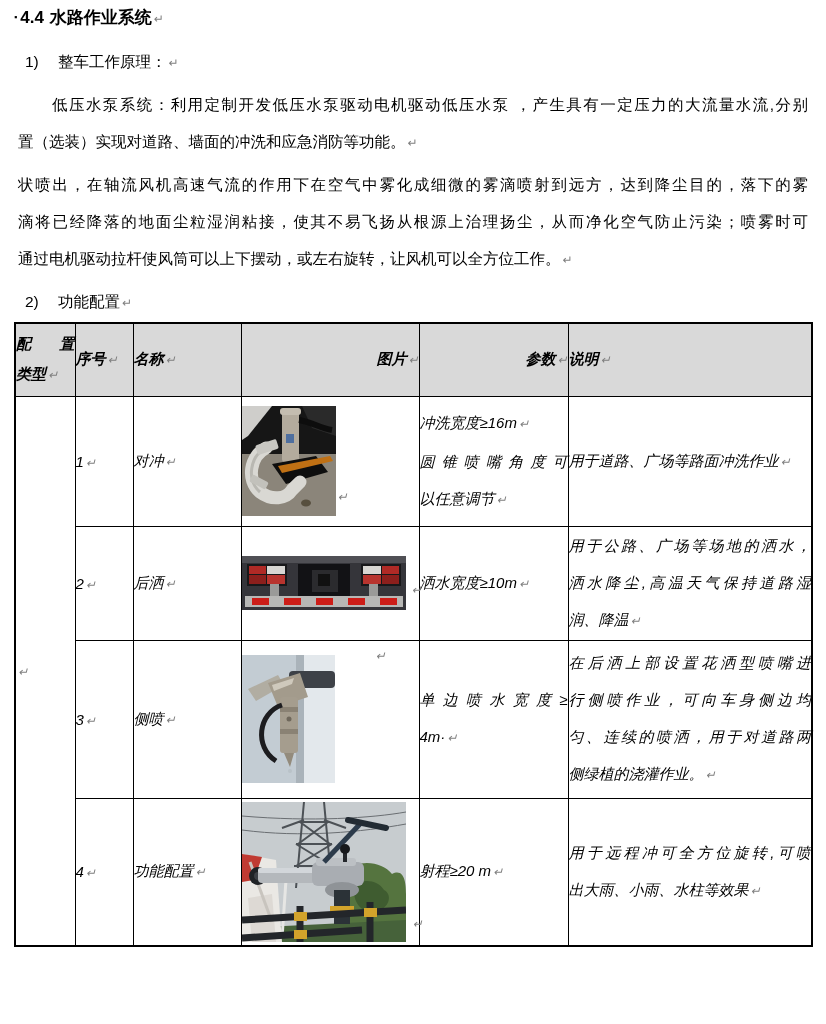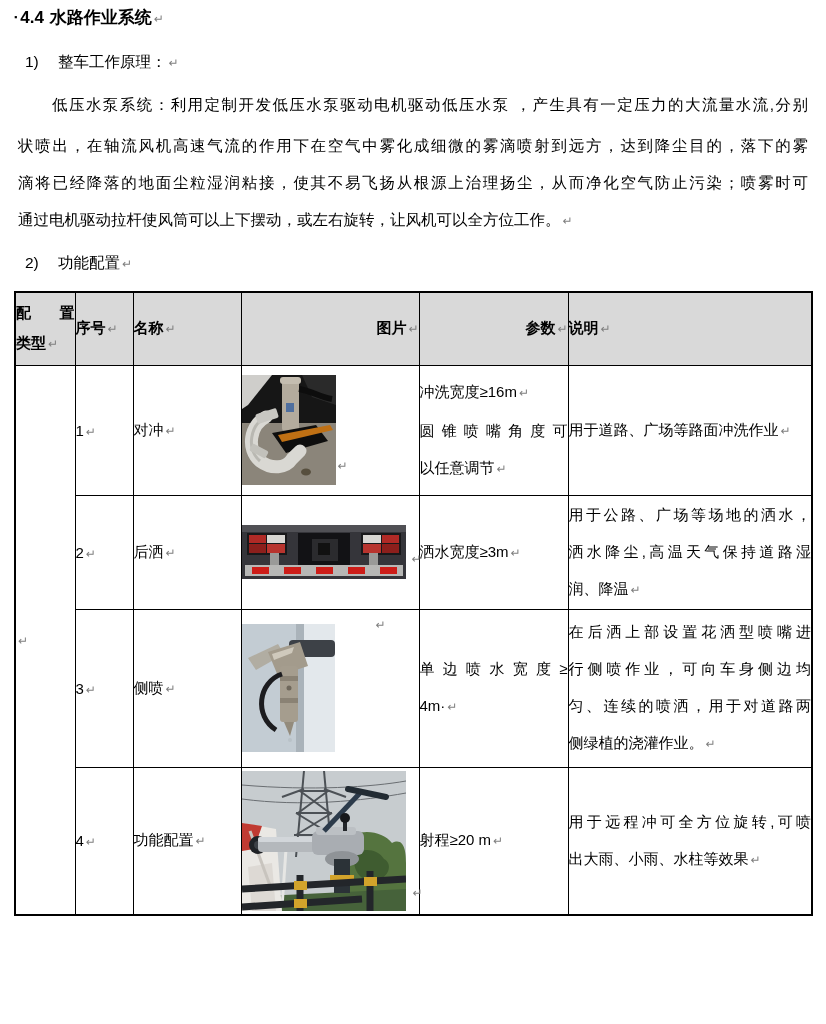--- a/index.html
+++ b/index.html
@@ -14,21 +14,21 @@
   .heading .h-num{margin-right:6px;}
   .pmark{color:#7f7f7f;font-size:12px;margin-left:2px;font-weight:normal;}
   
   .doc-body{margin-top:13px;font-size:15.5px;line-height:37px;}
   .list-line .list-num{display:inline-block;margin-left:11px;width:33px;}
   .para{margin:4px;}
   .pline{text-align:justify;text-align-last:justify;white-space:nowrap;}
   .pline.last{text-align-last:left;white-space:normal;}
   .pline.indent{text-indent:34px;}
   
-  table.cfg{border-collapse:collapse;width:797px;table-layout:fixed;font-size:15px;margin-top:8px;}
+  table.cfg{border-collapse:collapse;width:797px;table-layout:fixed;font-size:15px;margin-top:0;font-style:italic;}
   table.cfg td,table.cfg th{border:1px solid #000;vertical-align:middle;padding:0;overflow:visible;}
   table.cfg{border:2px solid #000;}
   thead th{background:#d9d9d9;font-weight:bold;text-align:left;}
   th.c-type{padding-left:7px;padding-right:10px;}
   th.c-type .tline{line-height:30px;}
   th.c-type .tline.j{text-align:justify;text-align-last:justify;}
   th.c-seq,th.c-name{padding-left:7px;}
   th.c-img,th.c-param{text-align:right;}
   th.c-desc{padding-left:38px;}
   td.cell-seq,td.cell-name{padding-left:8px;}
@@ -52,20 +52,21 @@
   </div>
 
   <div class="doc-body">
 
     <div class="list-line">
       <span class="list-num">1)</span><span>整车工作原理：</span><span class="pmark">↵</span>
     </div>
 
     <div class="para">
       <div class="pline indent">低压水泵系统：利用定制开发低压水泵驱动电机驱动低压水泵 ，产生具有一定压力的大流量水流,分别</div>
+      <div class="pline last"><span>置（选装）实现对道路、墙面的冲洗和应急消防等功能。</span><span class="pmark">↵</span></div>
     </div>
 
     <div class="para">
       <div class="pline">状喷出，在轴流风机高速气流的作用下在空气中雾化成细微的雾滴喷射到远方，达到降尘目的，落下的雾</div>
       <div class="pline">滴将已经降落的地面尘粒湿润粘接，使其不易飞扬从根源上治理扬尘，从而净化空气防止污染；喷雾时可</div>
       <div class="pline last"><span>通过电机驱动拉杆使风筒可以上下摆动，或左右旋转，让风机可以全方位工作。</span><span class="pmark">↵</span></div>
     </div>
 
     <div class="list-line">
       <span class="list-num">2)</span><span>功能配置</span><span class="pmark">↵</span>
@@ -158,21 +159,21 @@
             <rect x="3" y="40" width="158" height="11" fill="#b7b7b5"></rect>
             <rect x="10" y="42" width="17" height="7" fill="#cc1d18"></rect>
             <rect x="42" y="42" width="17" height="7" fill="#cc1d18"></rect>
             <rect x="74" y="42" width="17" height="7" fill="#cc1d18"></rect>
             <rect x="106" y="42" width="17" height="7" fill="#cc1d18"></rect>
             <rect x="138" y="42" width="17" height="7" fill="#cc1d18"></rect>
           </svg>
           <span class="pmark pm-abs" style="right:-3px;top:56px;">↵</span>
         </td>
         <td class="cell-param">
-          <div class="cline last"><span>洒水宽度≥3m</span><span class="pmark">↵</span></div>
+          <div class="cline last"><span>洒水宽度≥10m</span><span class="pmark">↵</span></div>
         </td>
         <td class="cell-desc">
           <div class="cline">用于公路、广场等场地的洒水，</div>
           <div class="cline">洒水降尘,高温天气保持道路湿</div>
           <div class="cline last"><span>润、降温</span><span class="pmark">↵</span></div>
         </td>
       </tr>
 
       <tr style="height:158px">
         <td class="cell-seq"><span>3</span><span class="pmark">↵</span></td>

